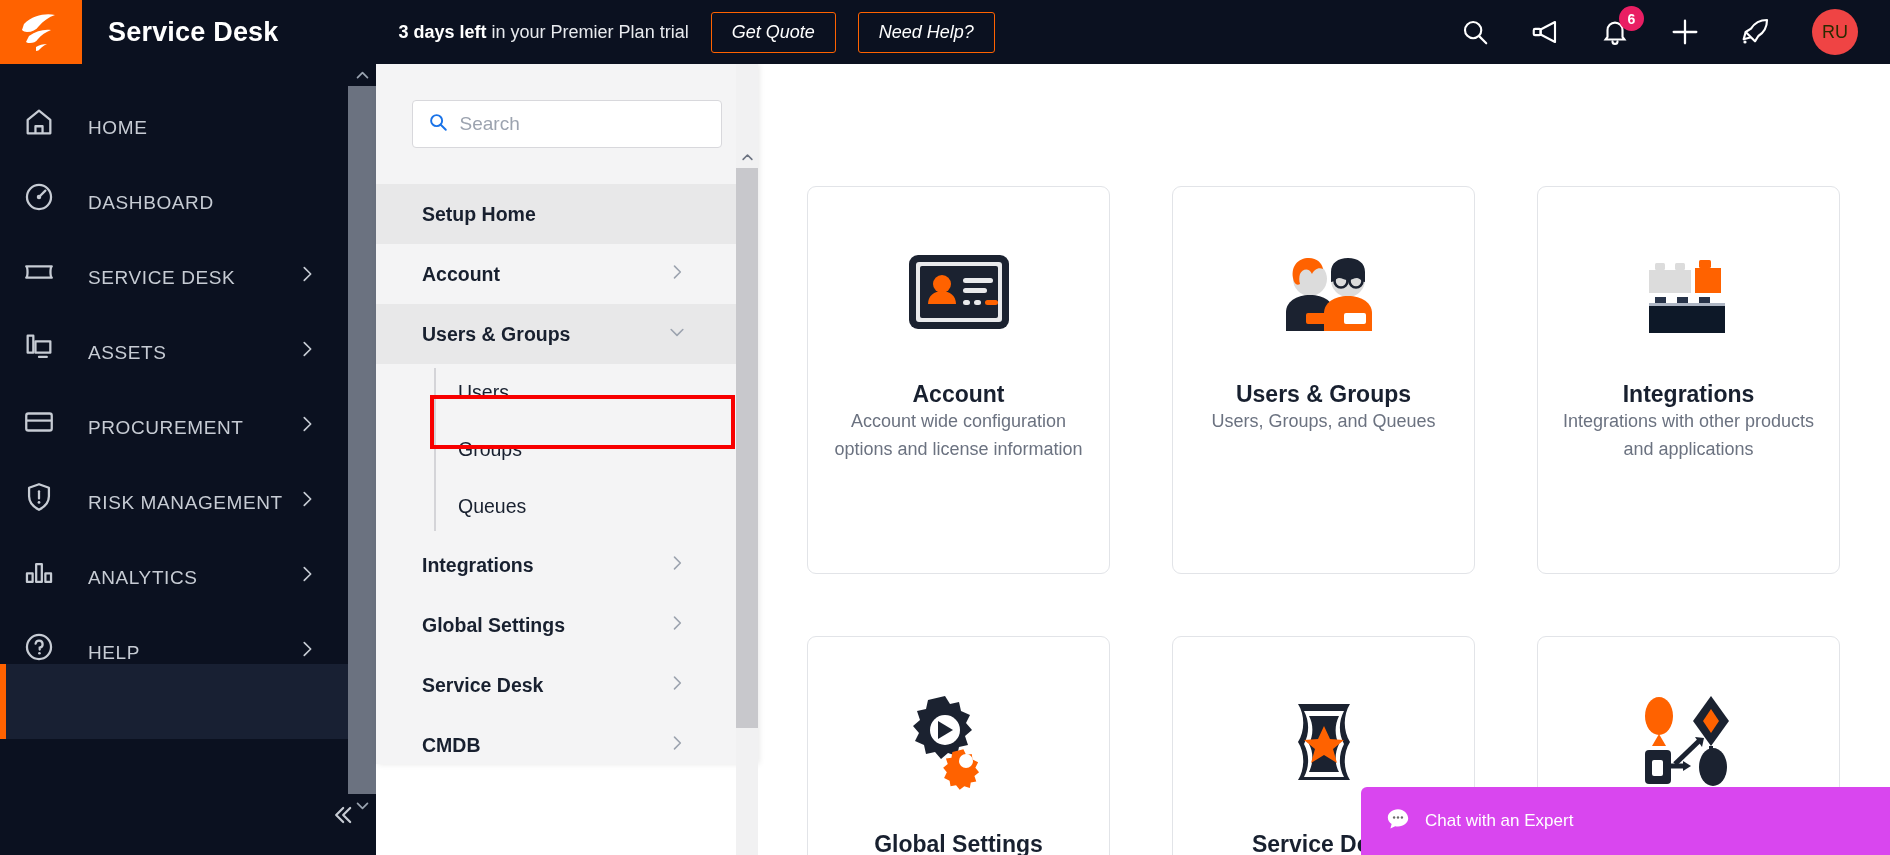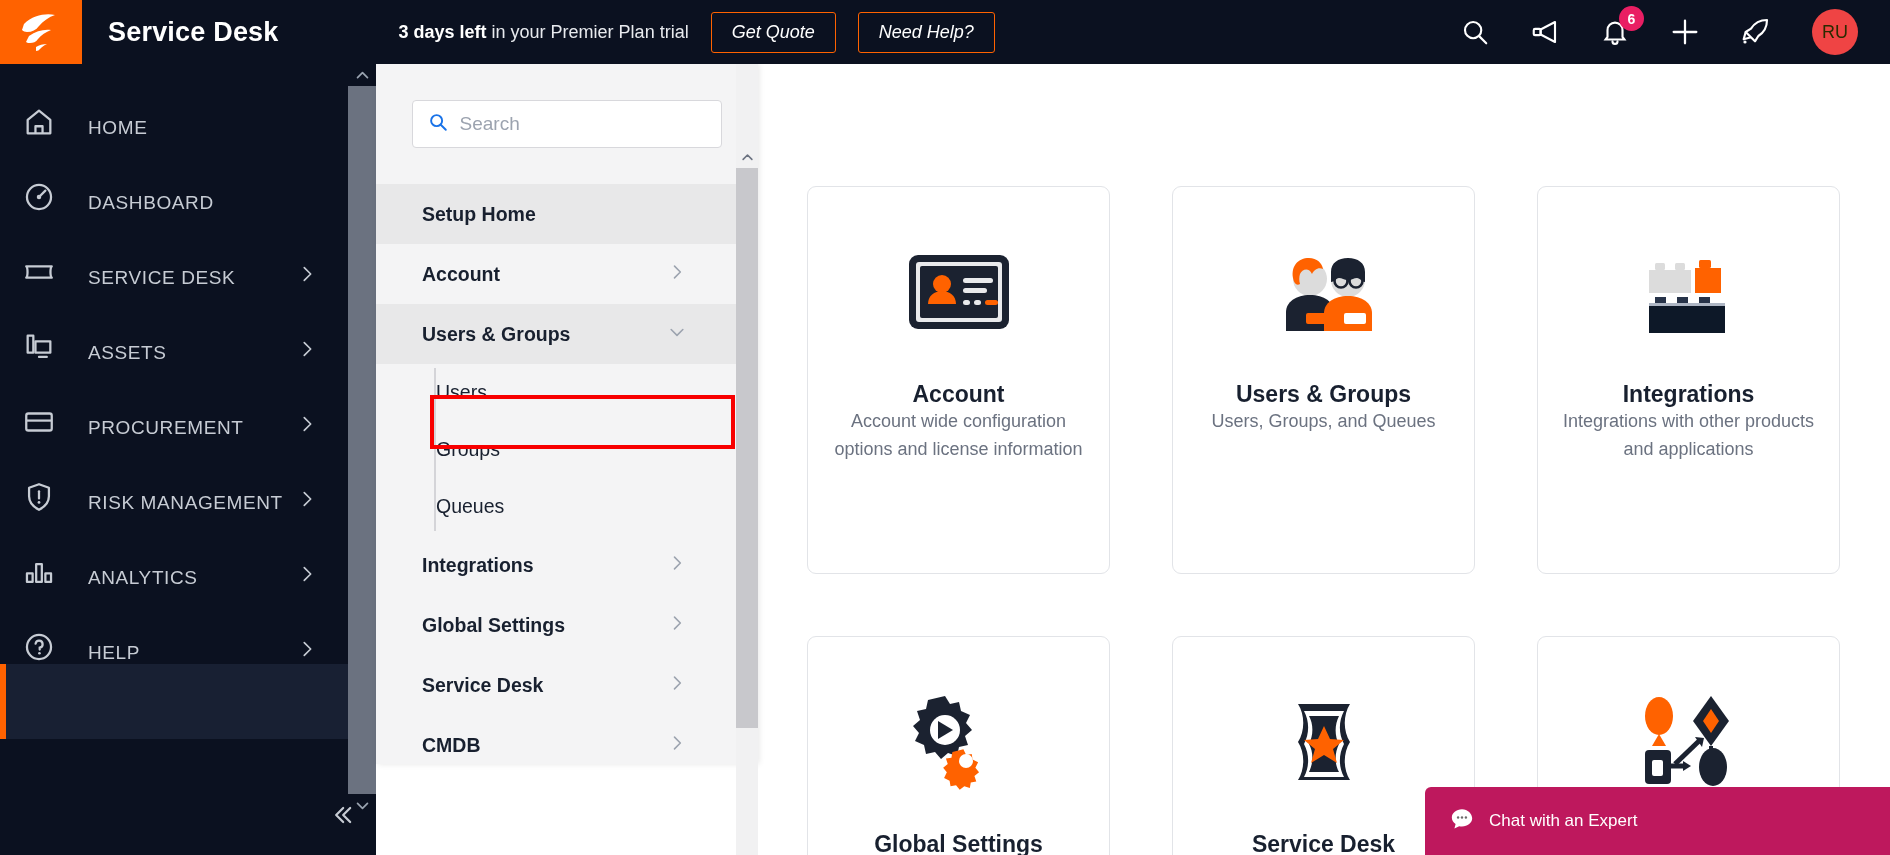--- a/index.html
+++ b/index.html
@@ -106,21 +106,21 @@
     position:relative; height:60px; display:flex; align-items:center;
     padding-left:46px; font-size:19.5px; font-weight:700; color:#18202f; cursor:pointer;
   }
   .m-item.hl { background:#e8e8e9; }
   .m-item .mchev { position:absolute; right:70px; color:#9ca3af; }
   .sub-wrap { position:relative; padding-left:60px; }
   .sub-wrap::before {
     content:""; position:absolute; left:58px; top:4px; bottom:4px; width:2px; background:#d4d4d8;
   }
   .s-item {
-    height:57px; display:flex; align-items:center; 
+    height:57px; display:flex; align-items:center; padding-left:22px;
     font-size:19.5px; font-weight:400; color:#18202f; cursor:pointer;
   }
   #users-highlight {
     position:absolute; left:430px; top:395px; width:305px; height:54px;
     border:4px solid #f80000; z-index:38; pointer-events:none;
   }
   
   #fly-track {
     position:absolute; top:64px; left:736px; width:22px; height:791px;
     background:#f1f1f2; z-index:36;
@@ -145,22 +145,22 @@
   }
   .card-icon { height:106px; display:flex; align-items:center; justify-content:center; }
   .card-title { font-size:23px; font-weight:700; color:#18202f; margin-top:36px; }
   .card-desc {
     font-size:18px; color:#6b7280; text-align:center; 
     line-height:1.55; max-width:255px;
   }
 
   
   #chat {
-    position:absolute; right:0; bottom:0; width:465px; height:68px;
-    background:#be185d; border-top-left-radius:6px; display:flex;
+    position:absolute; right:0; bottom:0; width:529px; height:68px;
+    background:#d946ef; border-top-left-radius:6px; display:flex;
     align-items:center; padding-left:24px; gap:14px; z-index:45; cursor:pointer;
   }
   #chat .ctext { color:#ffffff; font-size:17px; }
 </style>
 </head>
 <body>
 
 <div id="topbar">
   <div class="brand-logo">
     <svg width="42" height="40" viewBox="0 0 42 40" fill="#fff">

